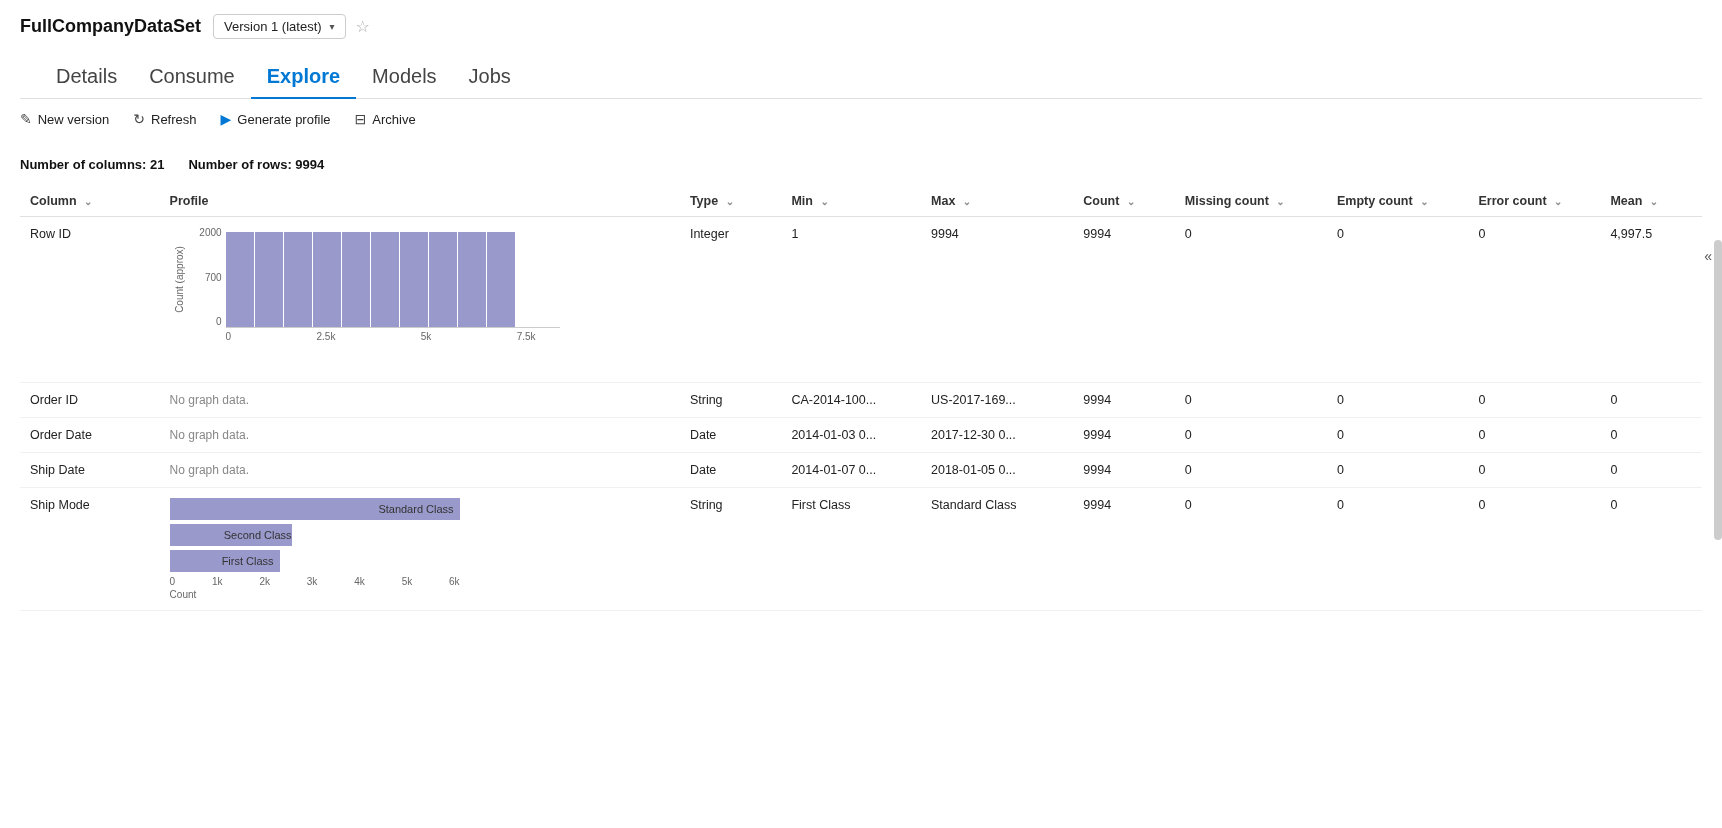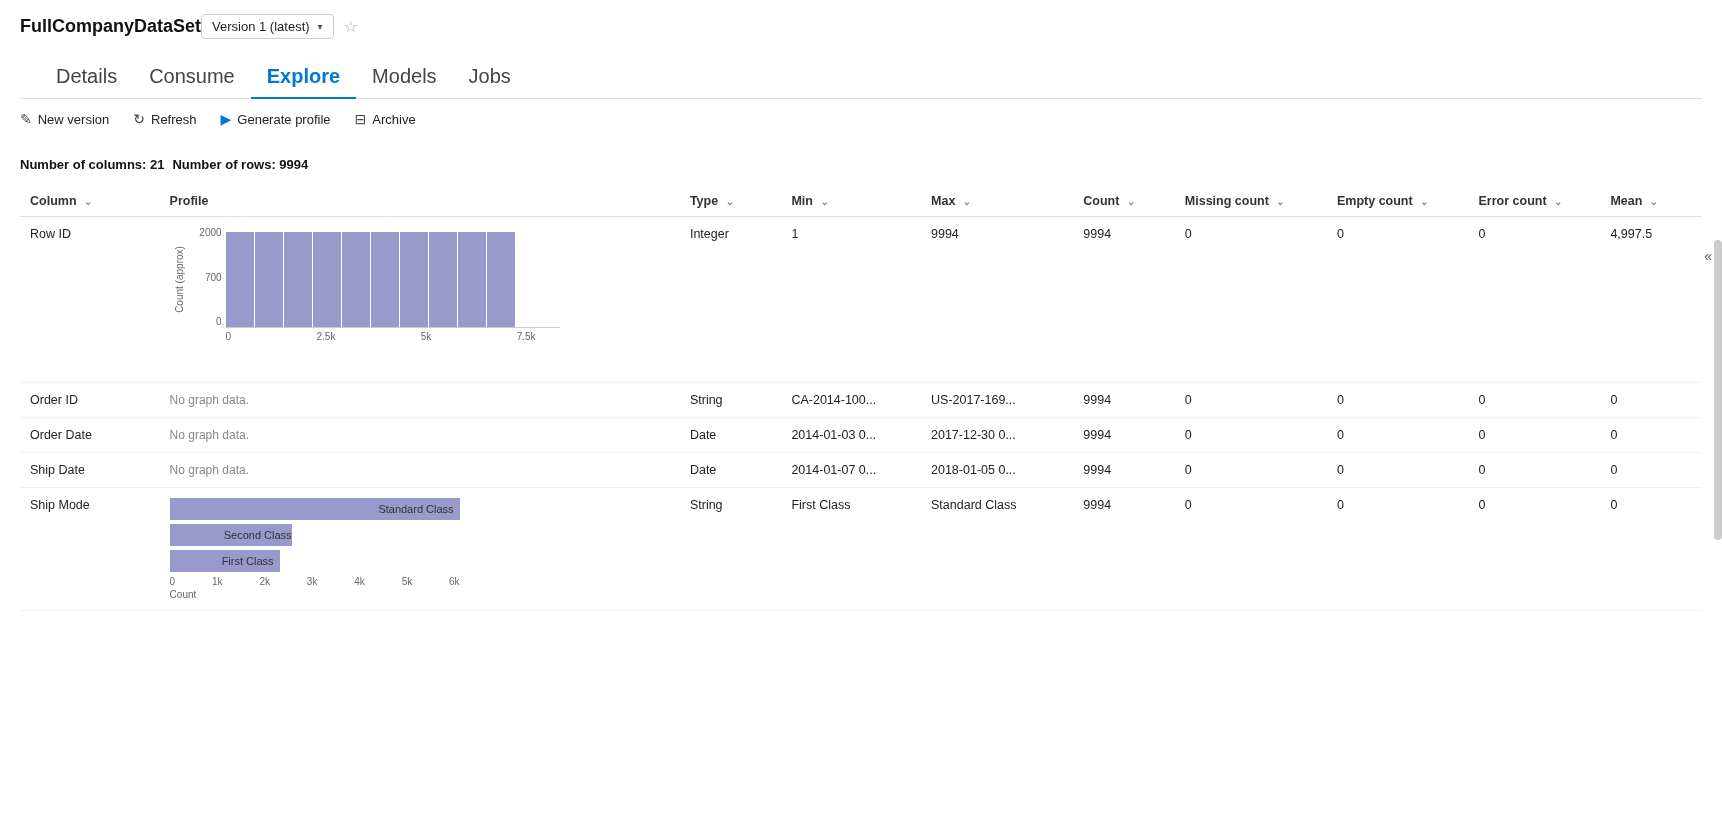--- a/index.html
+++ b/index.html
@@ -1,39 +1,39 @@
 <!DOCTYPE html>
 <html><head>
   <meta charset="utf-8">
   <style>
     * { box-sizing: border-box; margin: 0; padding: 0; }
     body { font-family: 'Segoe UI', sans-serif; font-size: 13px; color: #222; background: #fff; overflow-x: hidden; }
 
     .header { padding: 14px 20px 0 20px; }
     .app-title { font-size: 18px; font-weight: 600; color: #111; display: inline-block; }
-    .version-select { display: inline-flex; align-items: center; border: 1px solid #ccc; border-radius: 4px; padding: 4px 10px; font-size: 13px; cursor: pointer; margin-left: 0; background: #fff; }
+    .version-select { display: inline-flex; align-items: center; border: 1px solid #ccc; border-radius: 4px; padding: 4px 10px; font-size: 13px; cursor: pointer; margin-left: 12px; background: #fff; }
     .version-select .chevron { margin-left: 8px; font-size: 10px; color: #555; }
     .star-btn { margin-left: 10px; font-size: 16px; color: #aaa; cursor: pointer; vertical-align: middle; }
 
     .nav-tabs { display: flex; gap: 0; border-bottom: 1px solid #e0e0e0; padding: 0 20px; margin-top: 10px; }
     .nav-tab { padding: 10px 16px; cursor: pointer; font-size: 20px; color: #444; position: relative; }
     .nav-tab.active { color: #0078d4; font-weight: 600; }
     .nav-tab.active::after { content: ''; position: absolute; bottom: -1px; left: 0; right: 0; height: 2px; background: #0078d4; }
 
     .toolbar { display: flex; align-items: center; gap: 24px; padding: 12px 20px; }
     .toolbar-btn { display: flex; align-items: center; gap: 6px; cursor: pointer; color: #222; font-size: 13px; }
     .toolbar-btn .icon { font-size: 14px; color: #444; }
 
     .content { padding: 10px 20px; }
     .sub-tabs { display: flex; gap: 0; border-bottom: 1px solid #e0e0e0; margin-bottom: 10px; }
     .sub-tab { padding: 8px 14px; cursor: pointer; font-size: 13px; color: #444; position: relative; }
     .sub-tab.active { color: #0078d4; font-weight: 600; }
     .sub-tab.active::after { content: ''; position: absolute; bottom: -1px; left: 0; right: 0; height: 2px; background: #0078d4; }
 
-    .stats-row { display: flex; gap: 8px; padding: 8px 0 14px 0; font-size: 13px; font-weight: 600; text-align: right; }
+    .stats-row { display: flex; gap: 24px; padding: 8px 0 14px 0; font-size: 13px; font-weight: 600; text-align: right; }
     .stats-row span { color: #111; }
 
     .data-table { width: 100%; border-collapse: collapse; font-size: 12.5px; }
     .data-table th {
       text-align: left;
       padding: 8px 10px;
       border-bottom: 1px solid #e0e0e0;
       color: #333;
       font-weight: 600;
       white-space: nowrap;

